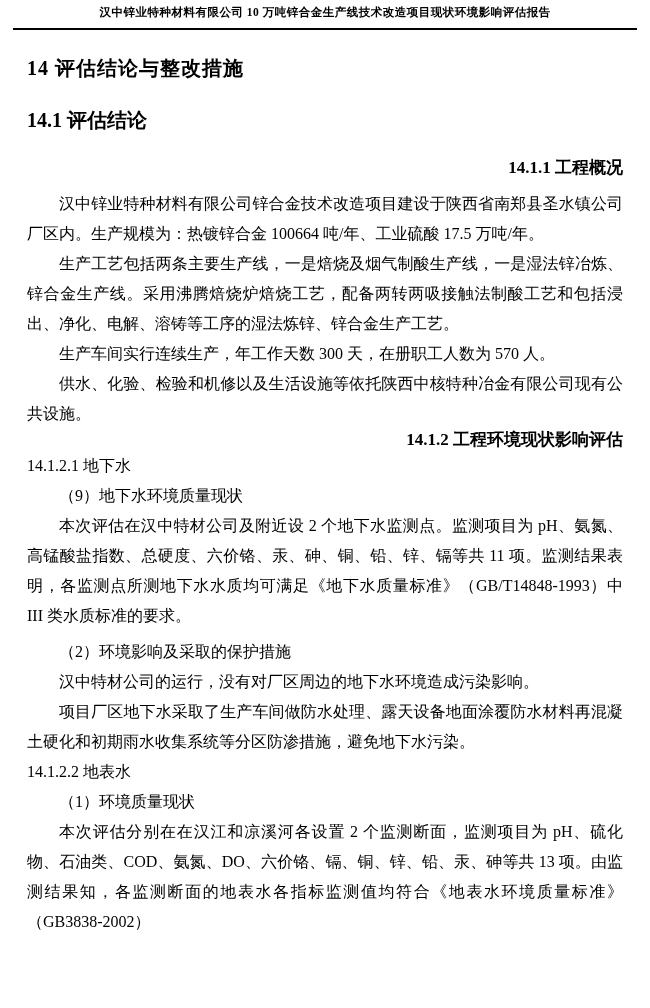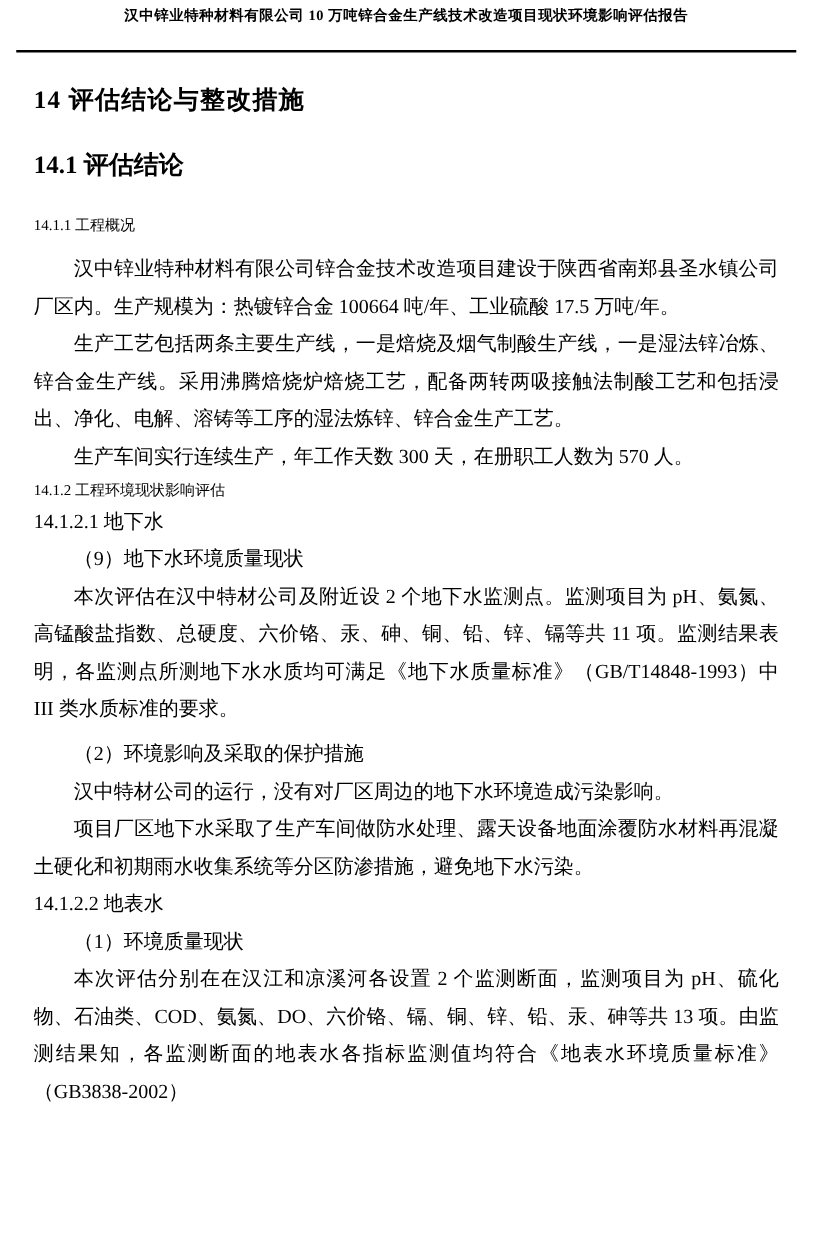--- a/index.html
+++ b/index.html
@@ -17,41 +17,42 @@
     color: #000000;
     font-family: "Liberation Serif", "DejaVu Serif", serif;
     overflow: hidden;
   }
   .page-header {
     margin: 0 -14px;
     text-align: center;
     font-size: 11.5px;
     font-weight: bold;
     letter-spacing: 0.5px;
-    padding-bottom: 20px;
+    padding-bottom: 8px;
     border-bottom: 2px solid #000000;
   }
   h1.chapter-title {
     margin: 22px 0 0 0;
     font-size: 20px;
     font-weight: bold;
     letter-spacing: 1px;
     line-height: 32px;
   }
   h2.section-title {
     margin: 24px 0 0 0;
     font-size: 20px;
     font-weight: bold;
     line-height: 24px;
   }
   h3.subsection-title {
     margin: 25px 0 0 0;
-    font-size: 12px;
-    font-weight: normal;
+    font-size: 17px;
+    font-weight: bold;
     line-height: 22px;
+    text-align: right;
   }
   h3.subsection-title.second {
     margin-top: 0;
   }
   .para {
     margin: 0;
     font-size: 16px;
     line-height: 30px;
     text-align: justify;
     text-indent: 2em;
@@ -90,20 +91,21 @@
   <h2 class="section-title">14.1  评估结论</h2>
 
   <h3 class="subsection-title">14.1.1  工程概况</h3>
 
   <p class="para first">汉中锌业特种材料有限公司锌合金技术改造项目建设于陕西省南郑县圣水镇公司厂区内。生产规模为：热镀锌合金 100664 吨/年、工业硫酸 17.5 万吨/年。</p>
 
   <p class="para">生产工艺包括两条主要生产线，一是焙烧及烟气制酸生产线，一是湿法锌冶炼、锌合金生产线。采用沸腾焙烧炉焙烧工艺，配备两转两吸接触法制酸工艺和包括浸出、净化、电解、溶铸等工序的湿法炼锌、锌合金生产工艺。</p>
 
   <p class="para">生产车间实行连续生产，年工作天数 300 天，在册职工人数为 570 人。</p>
 
+  <p class="para">供水、化验、检验和机修以及生活设施等依托陕西中核特种冶金有限公司现有公共设施。</p>
 
   <h3 class="subsection-title second">14.1.2  工程环境现状影响评估</h3>
 
   <p class="sub4-title">14.1.2.1 地下水</p>
 
   <p class="para">（9）地下水环境质量现状</p>
 
   <p class="para">本次评估在汉中特材公司及附近设 2 个地下水监测点。监测项目为 pH、氨氮、高锰酸盐指数、总硬度、六价铬、汞、砷、铜、铅、锌、镉等共 11 项。监测结果表明，各监测点所测地下水水质均可满足《地下水质量标准》（GB/T14848-1993）中 III 类水质标准的要求。</p>
 
   <p class="para gap-top">（2）环境影响及采取的保护措施</p>

